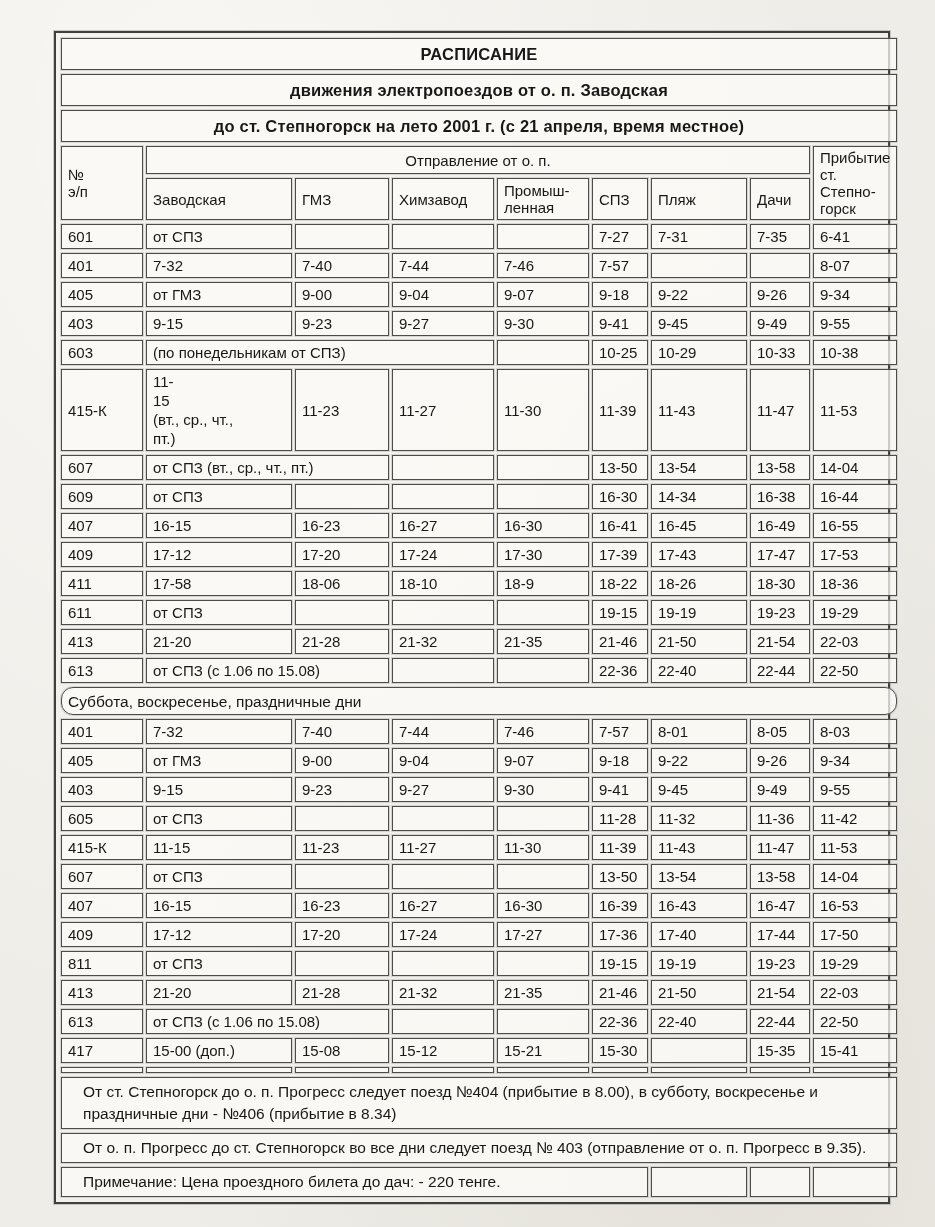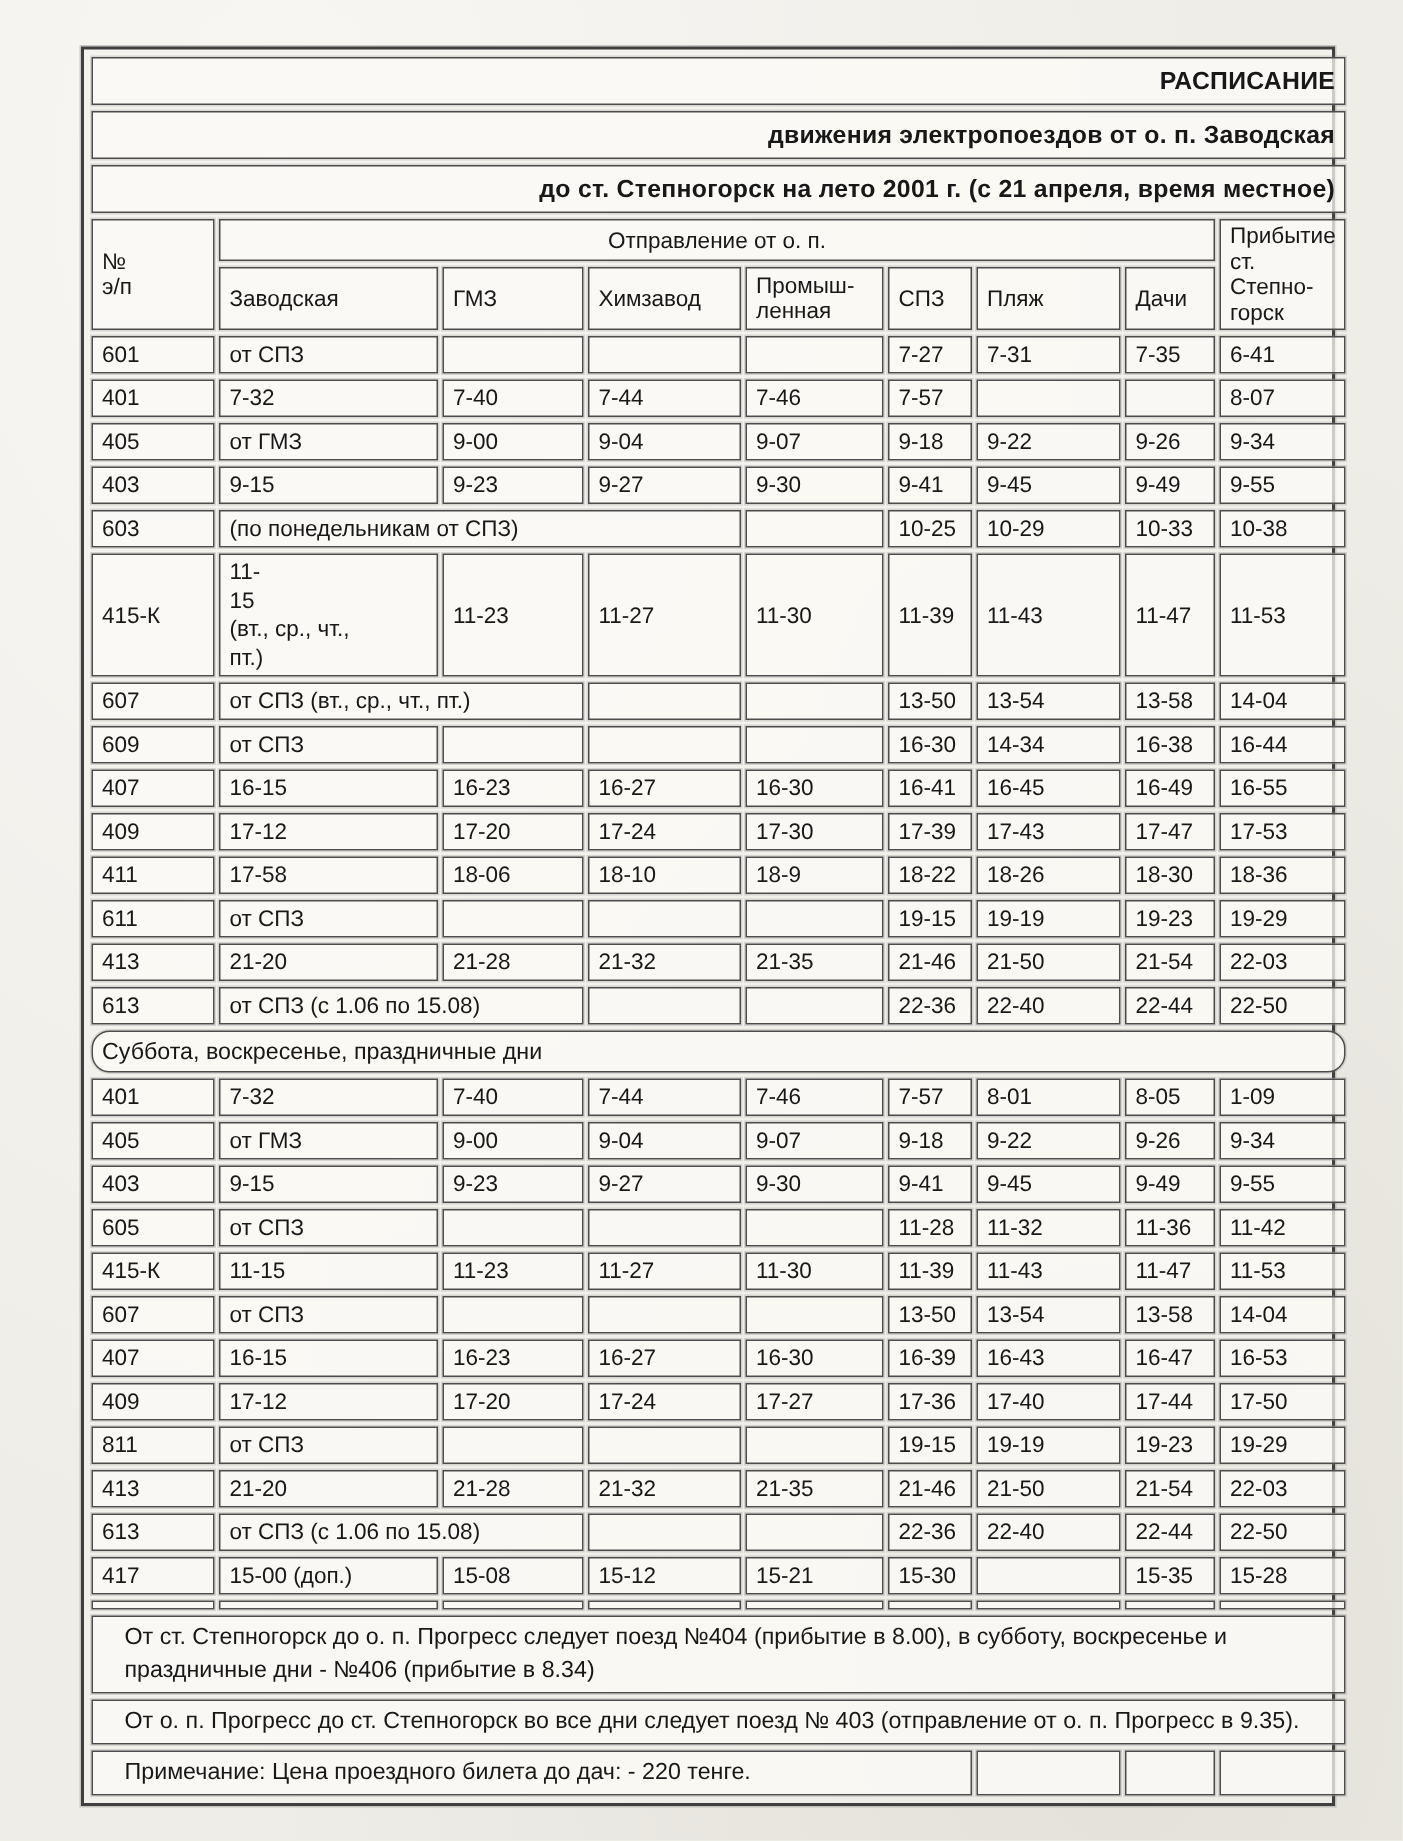--- a/index.html
+++ b/index.html
@@ -37,21 +37,21 @@
     color:#181818;
     font-size:15px;
     line-height:19px;
     padding:2px 6px;
     vertical-align:middle;
     text-align:left;
     white-space:pre-line;
     overflow:hidden;
   }
   td.title{
-    text-align:right;
+    text-align:center;
     font-weight:bold;
     font-size:16.5px;
     height:26px;
     letter-spacing:.2px;
   }
   td.grp{height:22px;text-align:center;}
   td.hdr{line-height:17px;}
   td.section{font-size:15.5px;height:22px;border-radius:12px;}
   td.note{font-size:15.5px;line-height:22px;padding:3px 21px;}
   td.blank{height:22px;}
@@ -260,21 +260,21 @@
           </tr>
           <tr>
             <td class="no-cell">401</td>
             <td>7-32</td>
             <td>7-40</td>
             <td>7-44</td>
             <td>7-46</td>
             <td>7-57</td>
             <td>8-01</td>
             <td>8-05</td>
-            <td>1-09</td>
+            <td>8-03</td>
           </tr>
           <tr>
             <td class="no-cell">405</td>
             <td>от ГМЗ</td>
             <td>9-00</td>
             <td>9-04</td>
             <td>9-07</td>
             <td>9-18</td>
             <td>9-22</td>
             <td>9-26</td>
@@ -380,21 +380,21 @@
           </tr>
           <tr>
             <td class="no-cell">417</td>
             <td>15-00 (доп.)</td>
             <td>15-08</td>
             <td>15-12</td>
             <td>15-21</td>
             <td>15-30</td>
             <td></td>
             <td>15-35</td>
-            <td>15-28</td>
+            <td>15-41</td>
           </tr>
           <tr>
             <td class="no-cell"></td>
             <td></td>
             <td></td>
             <td></td>
             <td></td>
             <td></td>
             <td></td>
             <td></td>

